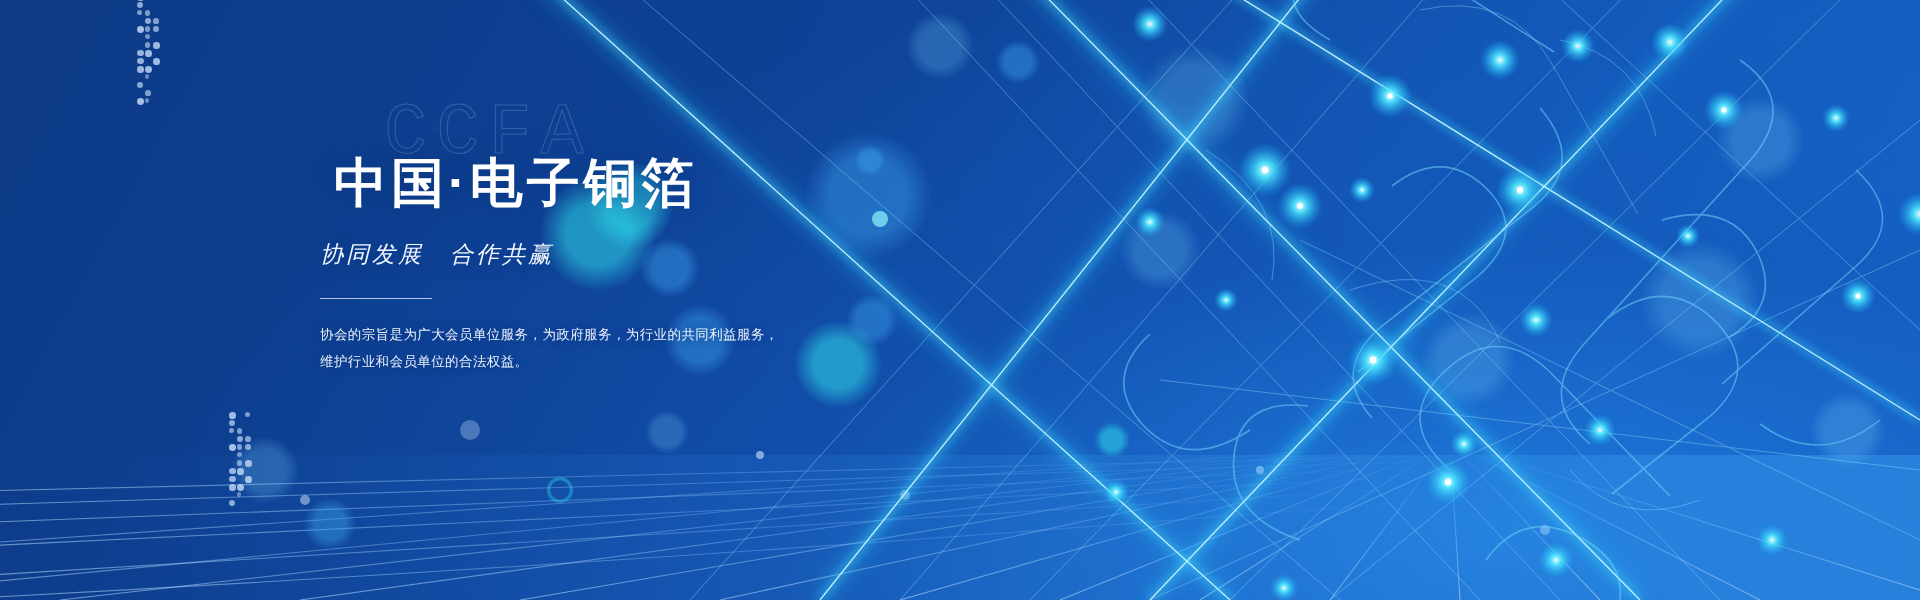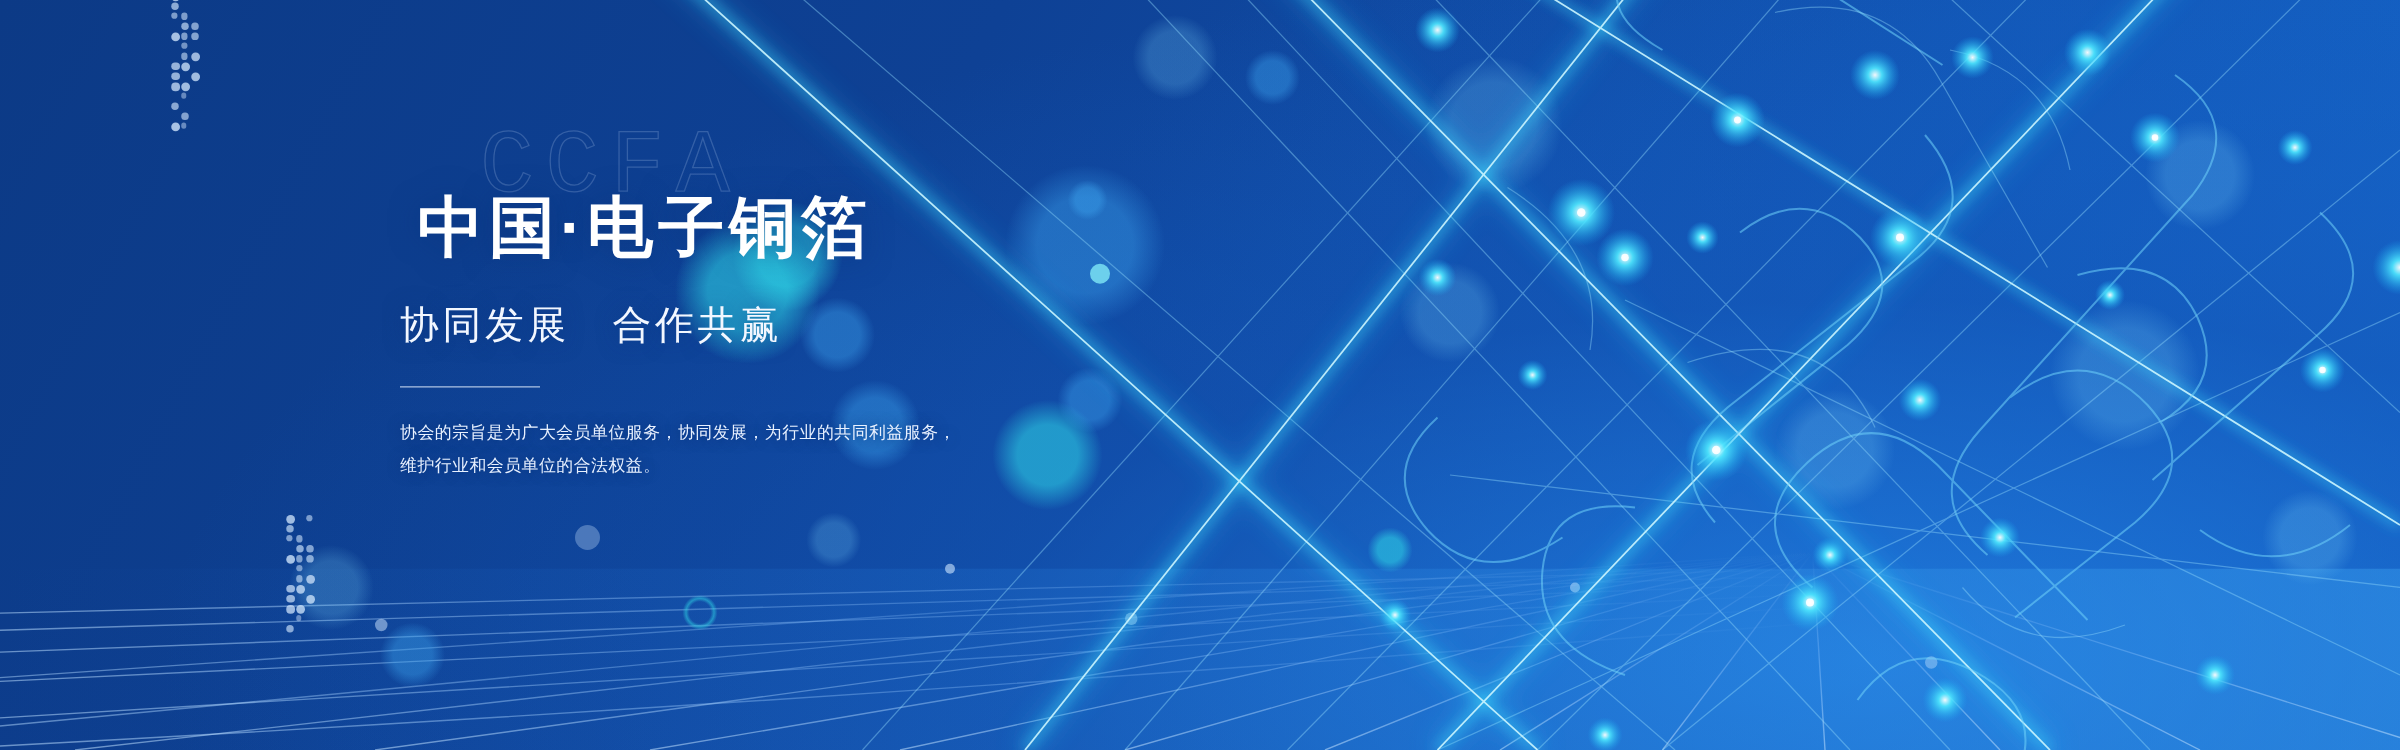--- a/index.html
+++ b/index.html
@@ -23,22 +23,22 @@
     line-height:1;white-space:nowrap;font-family:Liberation Mono, monospace;
   }
   #title{
     position:relative;margin:16px;padding-top:40px;
     font-size:53px;font-weight:700;color:#ffffff;letter-spacing:4px;
     line-height:1.18;white-space:nowrap;
     text-shadow:0 0 22px rgba(10,50,120,.55);
   }
   #subtitle{
     position:relative;margin:24px 0 0 2px;
-    font-size:31px;font-weight:400;color:#f2f7ff;letter-spacing:3px;
-    white-space:nowrap;text-shadow:0 0 16px rgba(10,50,120,.5);
+    font-size:23px;font-weight:400;color:#f2f7ff;letter-spacing:3px;
+    white-space:nowrap;text-shadow:0 0 16px rgba(10,50,120,.5);font-style:italic;
   }
   #divider{
     position:relative;margin:28px 0 0 2px;
     width:112px;height:1px;background:rgba(230,240,255,.75);
   }
   #desc{
     position:relative;margin:22px 0 0 2px;
     font-size:13.5px;line-height:2.0;color:#e8f1ff;letter-spacing:.4px;
     text-shadow:0 0 10px rgba(8,44,110,.75);
   }
@@ -285,21 +285,21 @@
       <i style="width: 6.97709px; height: 6.97709px; left: 1.49018px; top: 104px; opacity: 0.95;"></i>
       <i style="width: 4.73394px; height: 4.73394px; left: 8.52883px; top: 104px; opacity: 0.56;"></i>
     </div>
 
   <div id="copy">
     <div id="watermark">CCFA</div>
     <h1 id="title">中国·电子铜箔</h1>
     <div id="subtitle">协同发展　合作共赢</div>
     <div id="divider"></div>
     <div id="desc">
-      <div>协会的宗旨是为广大会员单位服务，协同发展，为行业的共同利益服务，</div>
+      <div>协会的宗旨是为广大会员单位服务，为政府服务，为行业的共同利益服务，</div>
       <div>维护行业和会员单位的合法权益。</div>
     </div>
   </div>
 
   <div class="dots" style="left:228px;top:412px;width:34px;height:96px;">
       <i style="width: 6.72592px; height: 6.72592px; left: 1.38254px; top: 0px; opacity: 0.9;"></i>
       <i style="width: 5.45378px; height: 5.45378px; left: 16.8373px; top: 0px; opacity: 0.68;"></i>
       <i style="width: 6.0466px; height: 6.0466px; left: 1.0914px; top: 8px; opacity: 0.79;"></i>
       <i style="width: 5.48281px; height: 5.48281px; left: 0.849778px; top: 16px; opacity: 0.69;"></i>
       <i style="width: 5.51183px; height: 5.51183px; left: 8.86221px; top: 16px; opacity: 0.69;"></i>

